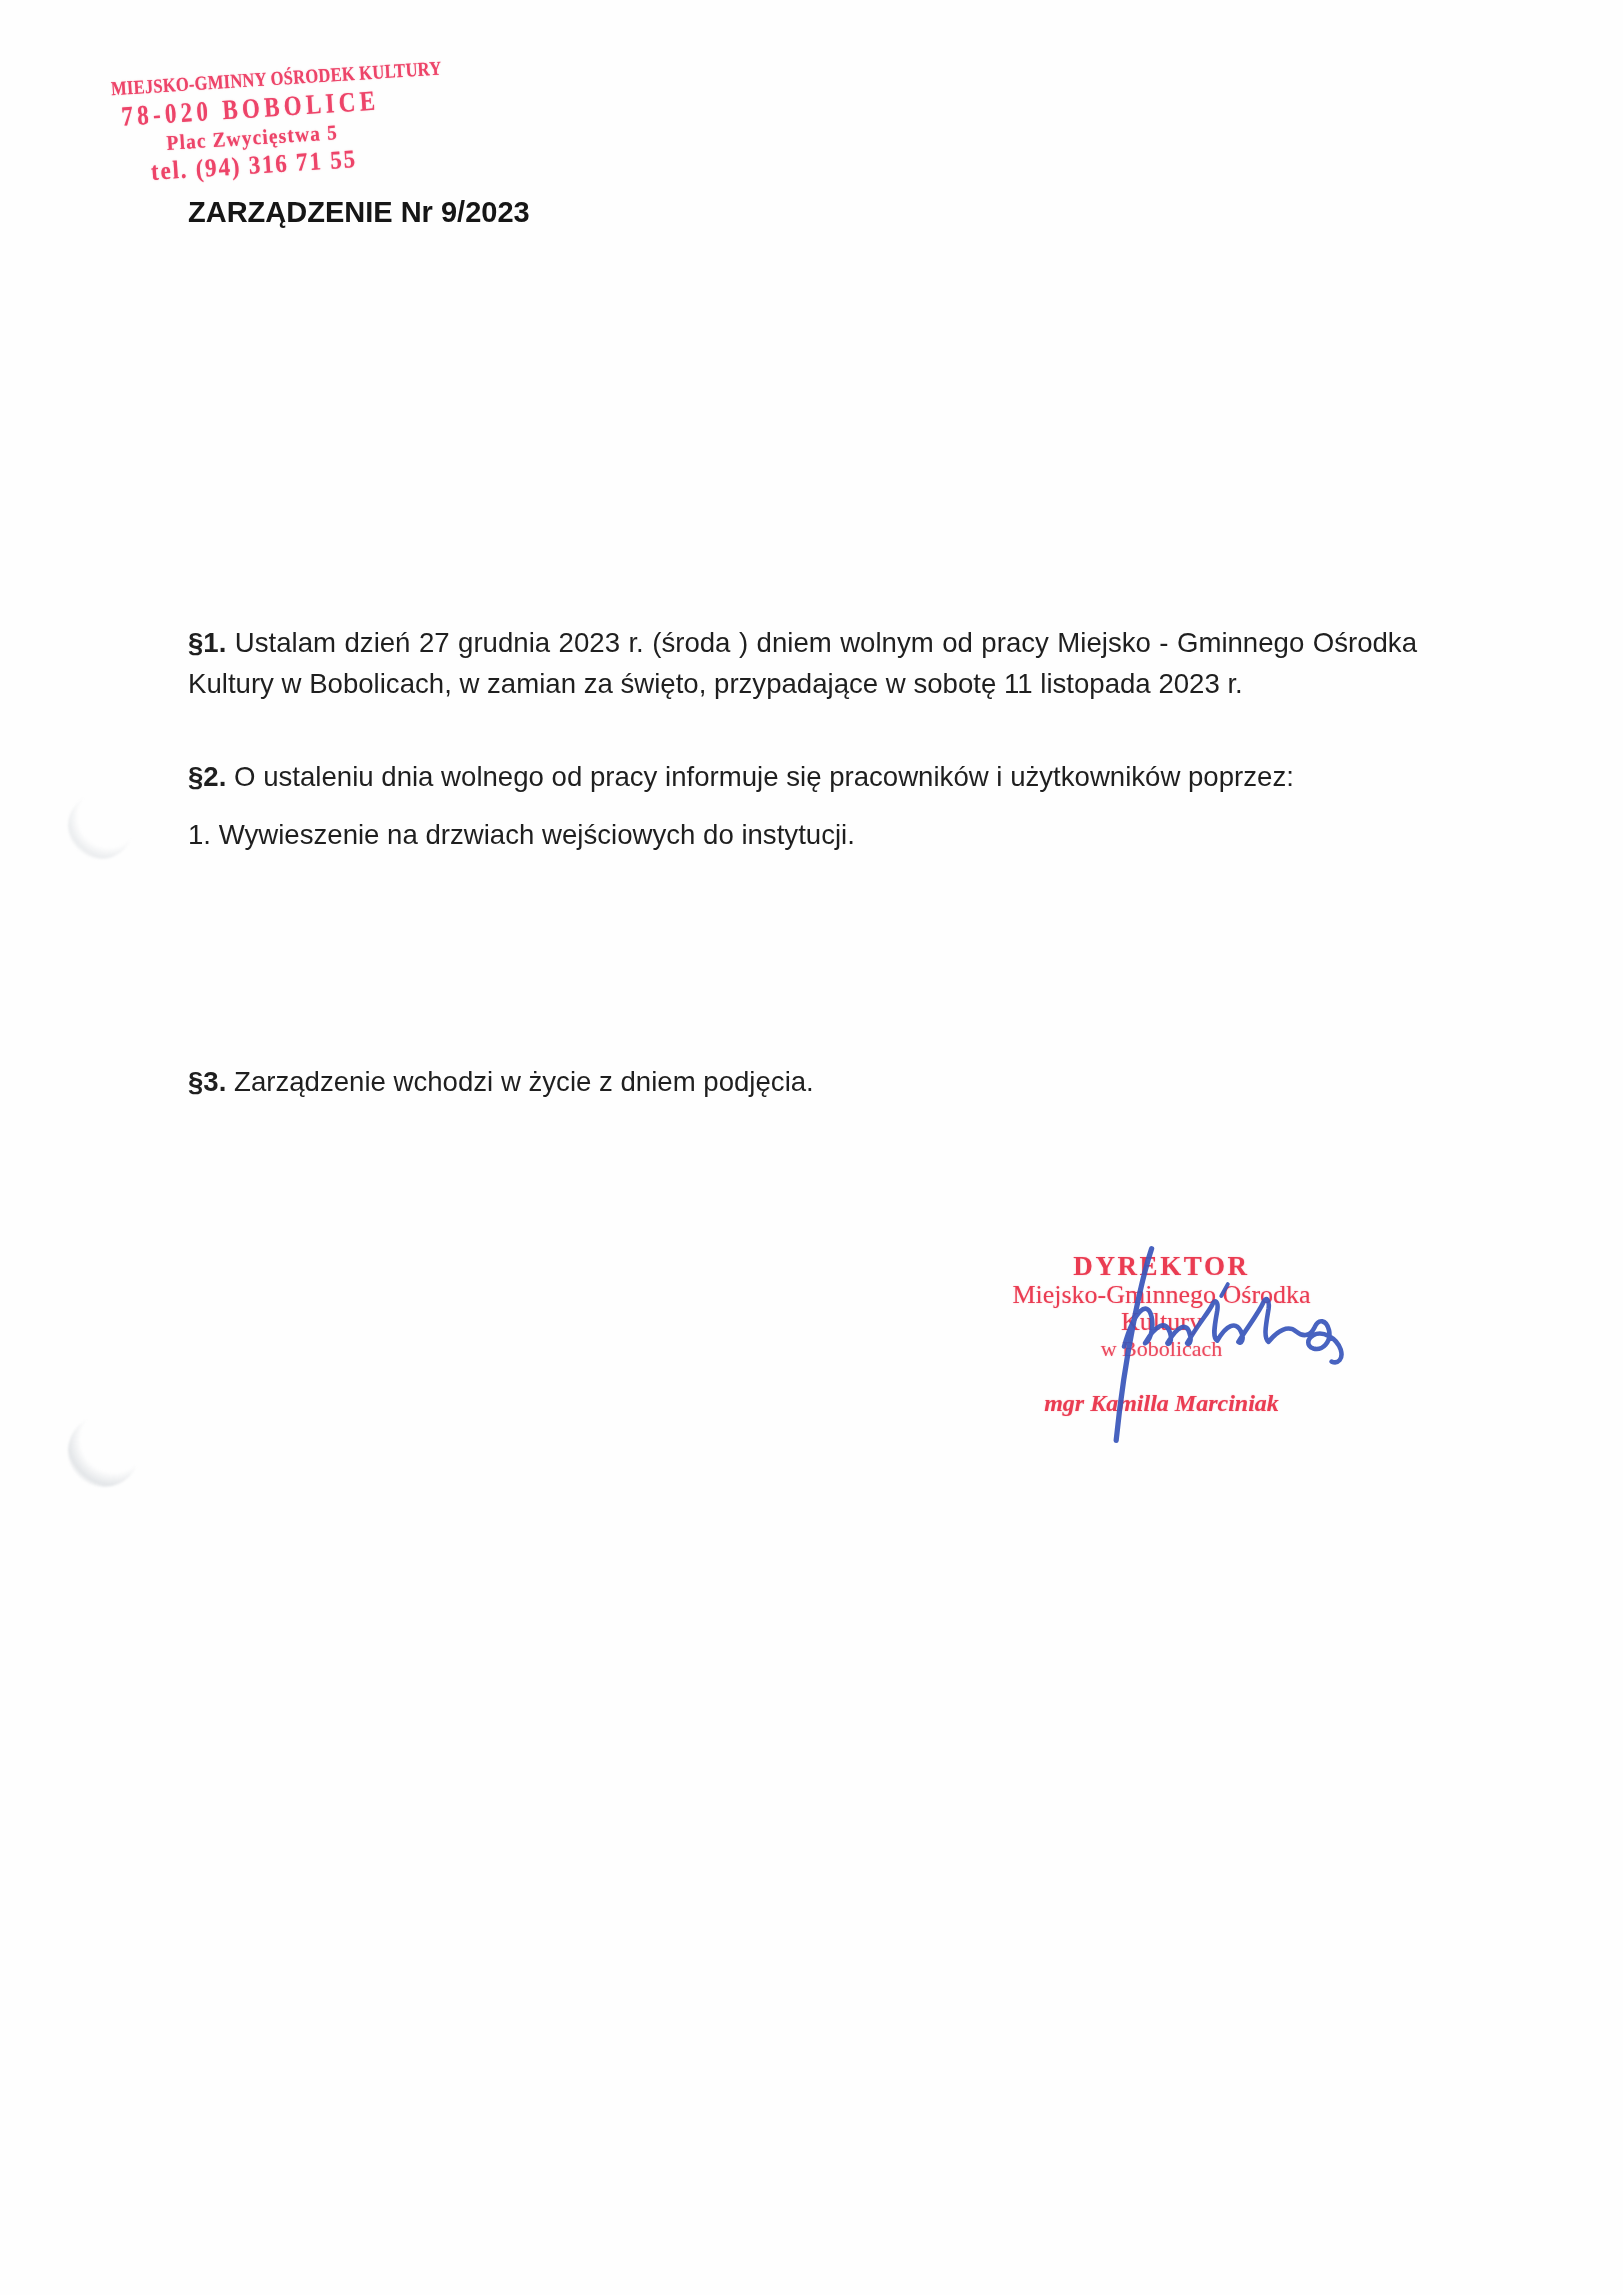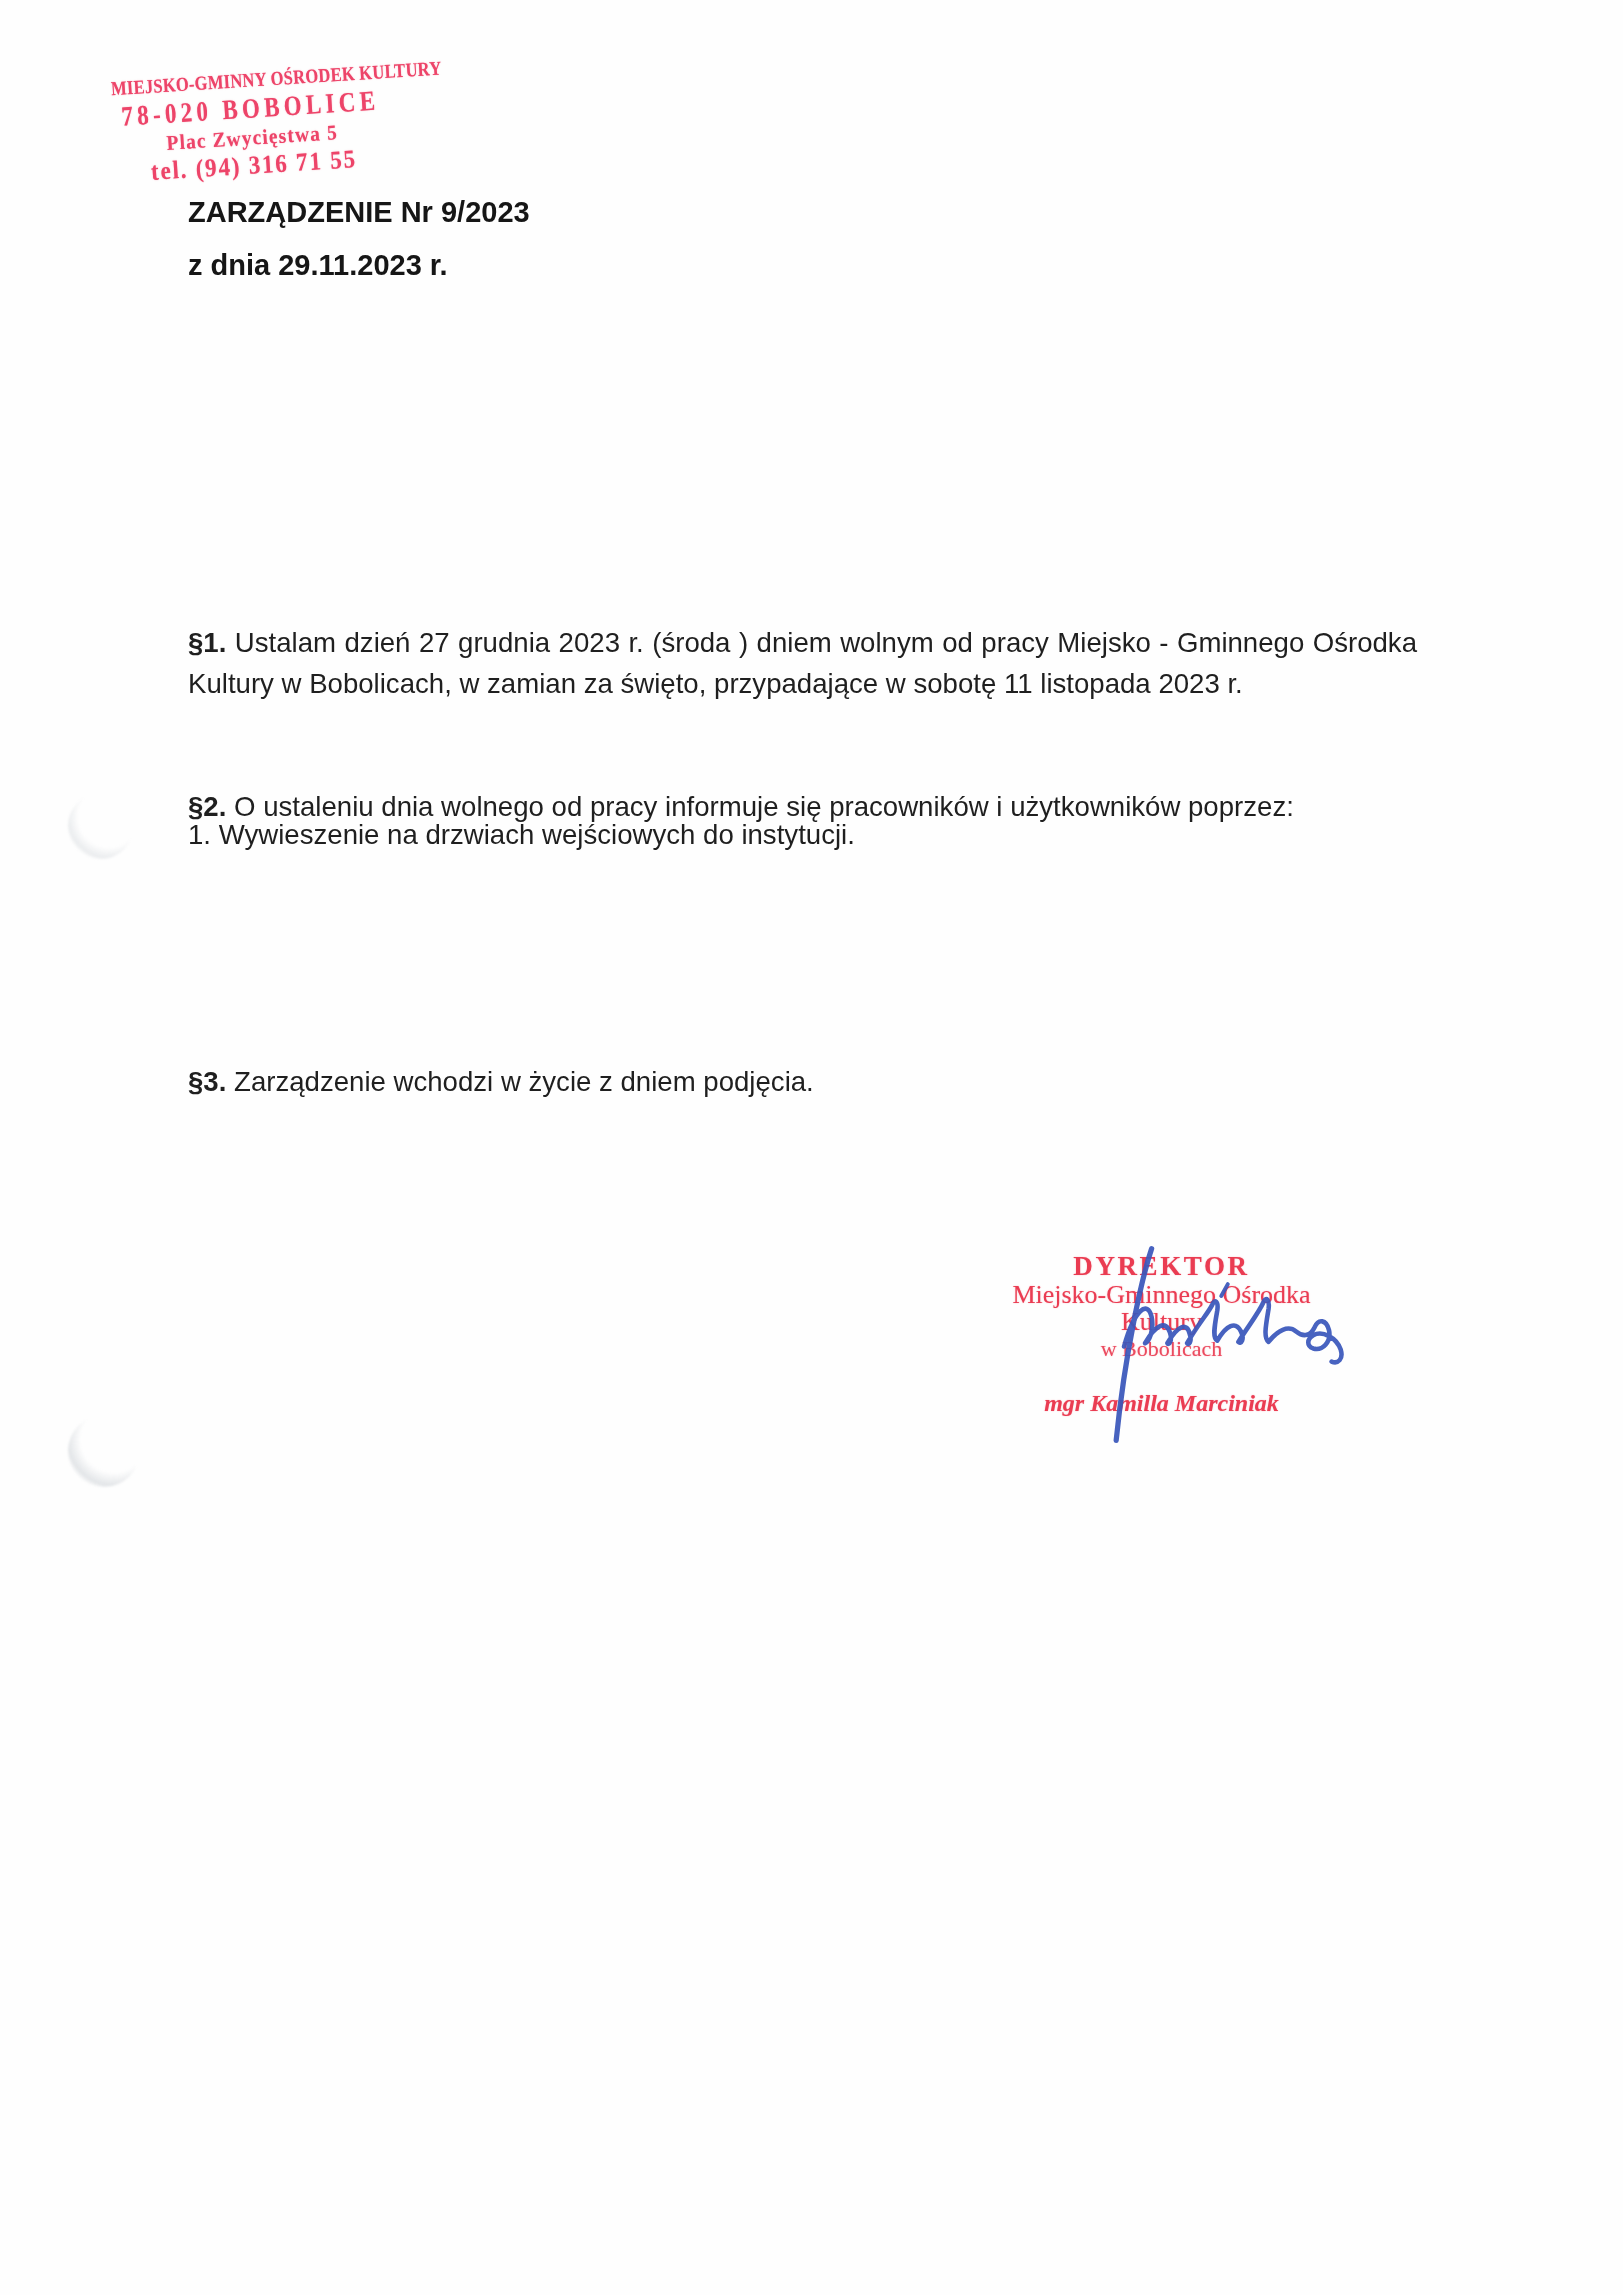--- a/index.html
+++ b/index.html
@@ -86,30 +86,29 @@
 
   <div class="header-stamp">
     <div class="sl stamp-l1">MIEJSKO-GMINNY OŚRODEK KULTURY</div>
     <div class="sl stamp-l2">78-020 BOBOLICE</div>
     <div class="sl stamp-l3">Plac Zwycięstwa 5</div>
     <div class="sl stamp-l4">tel. (94) 316 71 55</div>
   </div>
 
   <div class="title-block">
     <div>ZARZĄDZENIE Nr 9/2023</div>
-    <div>z dnia 29.11.2023 r.</div>
   </div>
 
 
   <p class="body-par" style="top:622px;">
     <strong>§1.</strong>
     <span>Ustalam dzień 27 grudnia 2023 r. (środa ) dniem wolnym od pracy Miejsko - Gminnego Ośrodka Kultury w Bobolicach, w zamian za święto, przypadające w sobotę 11 listopada 2023 r.</span>
   </p>
 
-  <p class="body-par" style="top:786px;">
+  <p class="body-par" style="top:756px;">
     <strong>§2.</strong>
     <span>O ustaleniu dnia wolnego od pracy informuje się pracowników i użytkowników poprzez:</span>
   </p>
 
   <p class="body-par" style="top:814px;">
     <span>1.</span>
     <span>Wywieszenie na drzwiach wejściowych do instytucji.</span>
   </p>
 
 

